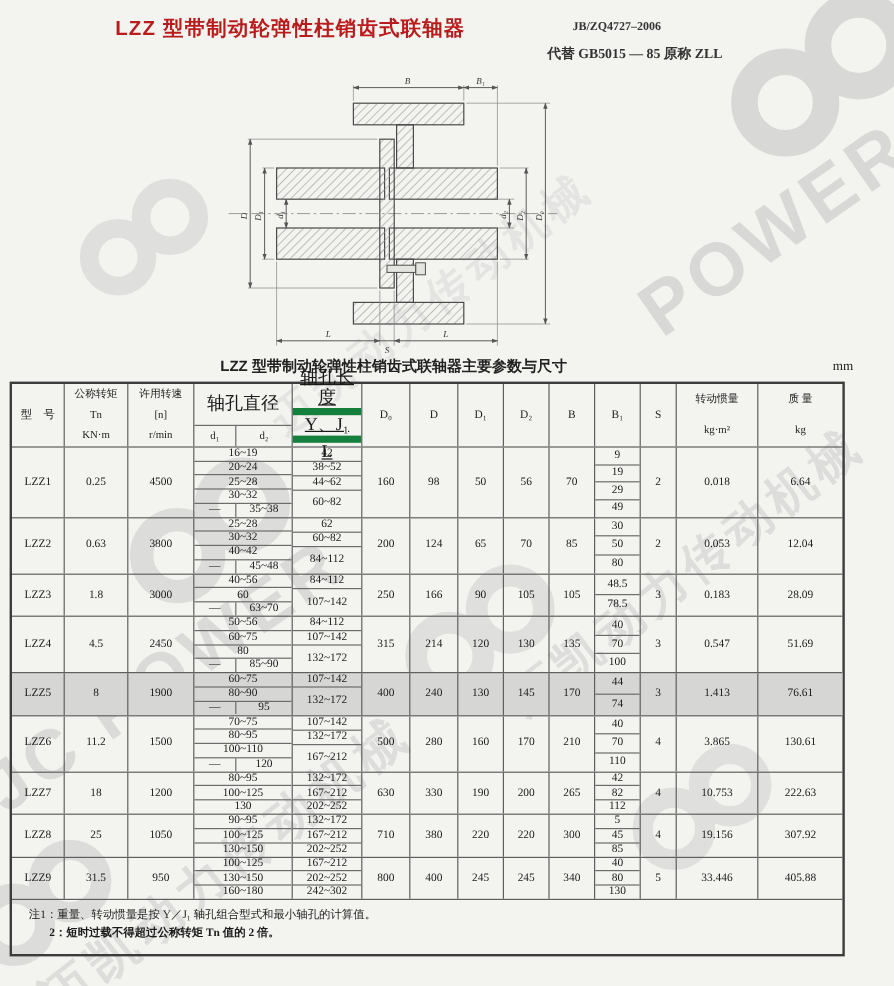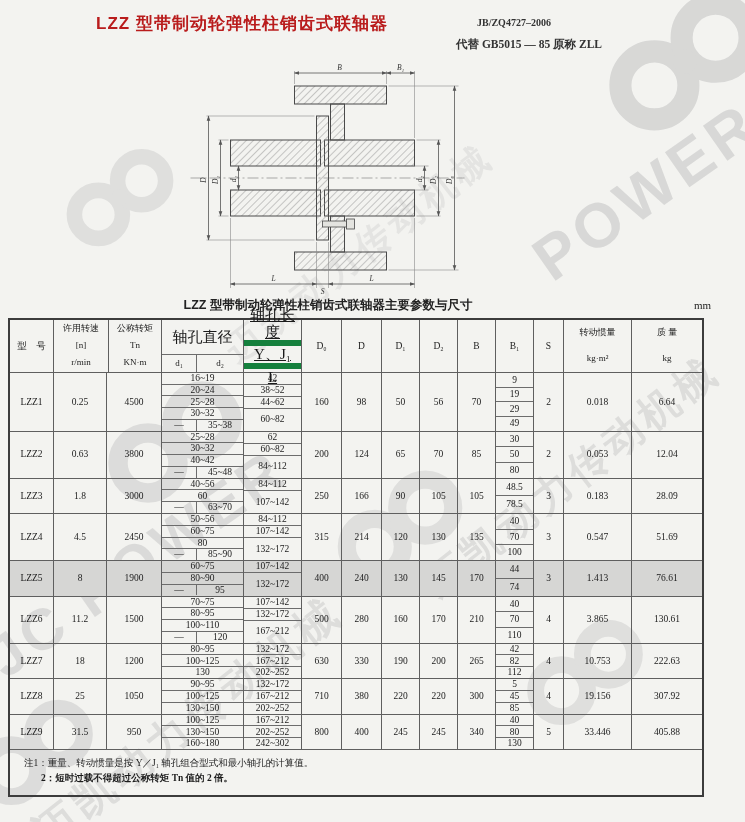--- a/index.html
+++ b/index.html
@@ -180,29 +180,29 @@
         </g>
       </svg>
     </div>
 
     <div class="abs" id="tbl-title">LZZ 型带制动轮弹性柱销齿式联轴器主要参数与尺寸</div>
     <div class="abs" id="unit">mm</div>
 
     <div id="tbl">
       <div class="trow hrow">
         <div class="cell c-model">型　号</div>
+        <div class="cell c-tn colstack">
+          <div class="hline">公称转矩</div>
+          <div class="hline">Tn</div>
+          <div class="hline">KN·m</div>
+        </div>
         <div class="cell c-n colstack">
           <div class="hline">许用转速</div>
           <div class="hline">[n]</div>
           <div class="hline">r/min</div>
-        </div>
-        <div class="cell c-tn colstack">
-          <div class="hline">公称转矩</div>
-          <div class="hline">Tn</div>
-          <div class="hline">KN·m</div>
         </div>
         <div class="cell c-bd colstack">
           <div class="hbig">轴孔直径</div>
           <div class="hsplit">
             <div class="hd1">d₁</div>
             <div class="hd2">d₂</div>
           </div>
         </div>
         <div class="cell c-bl colstack">
           <div class="hl3">轴孔长度</div>

